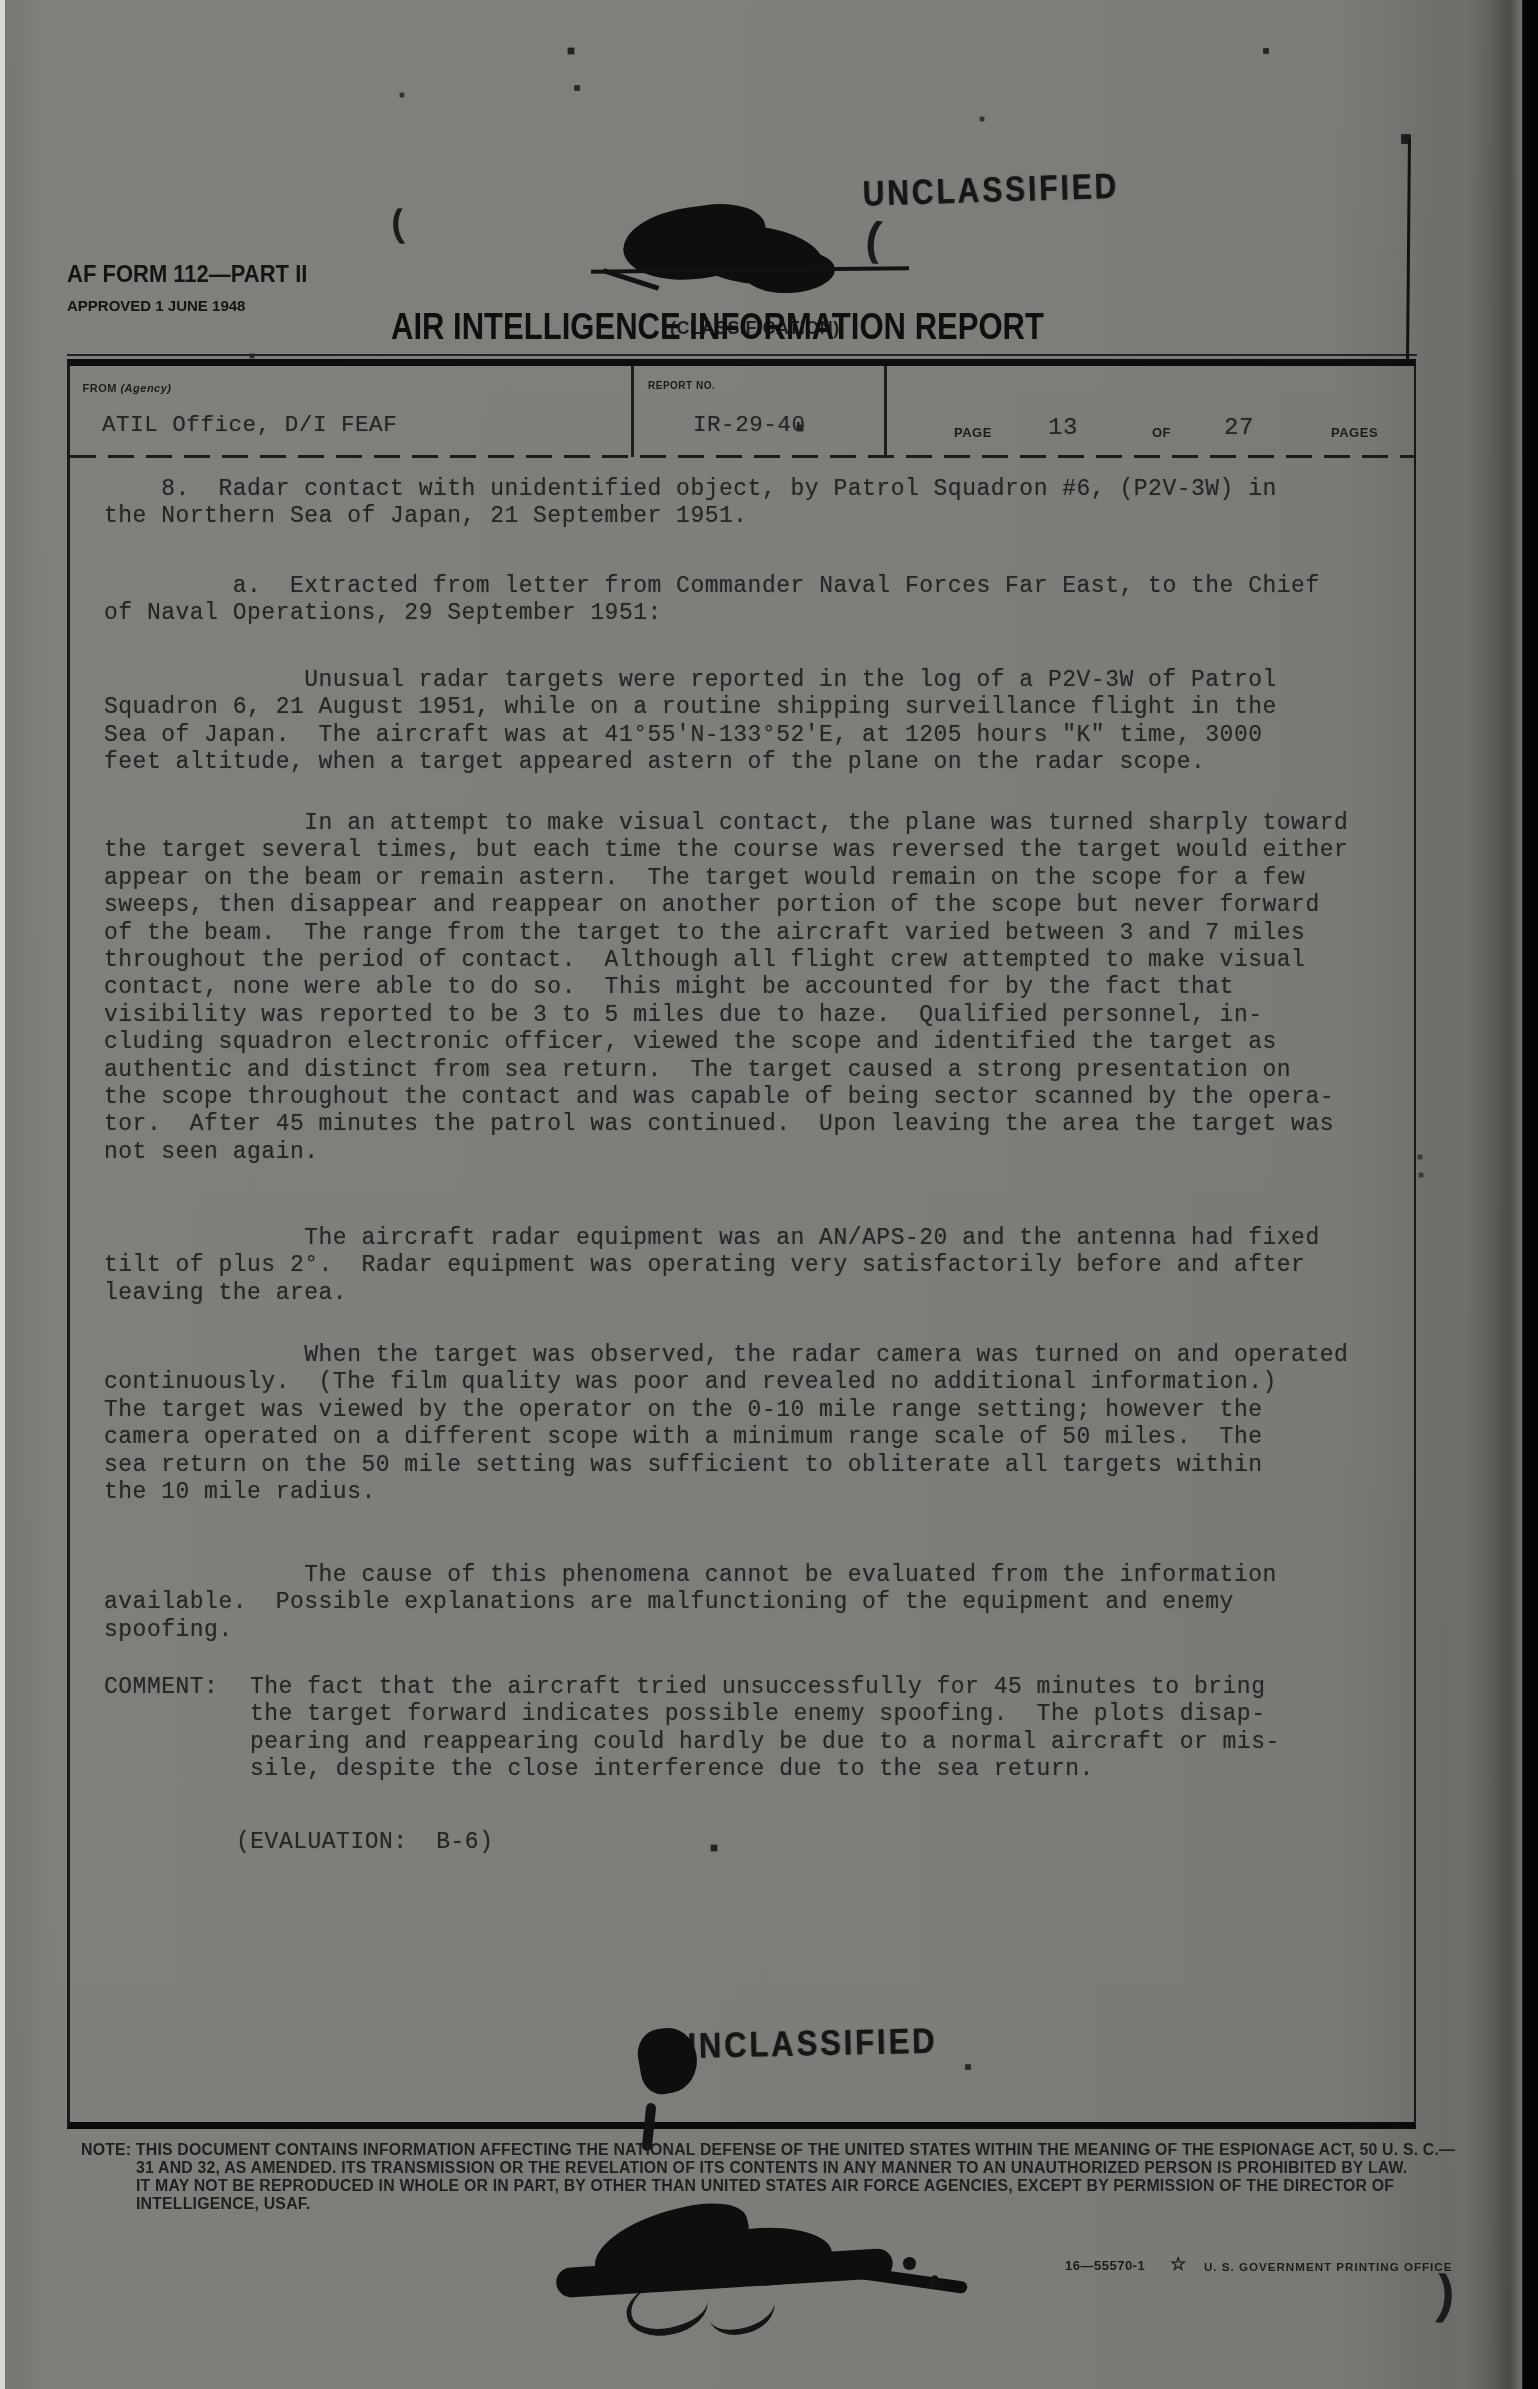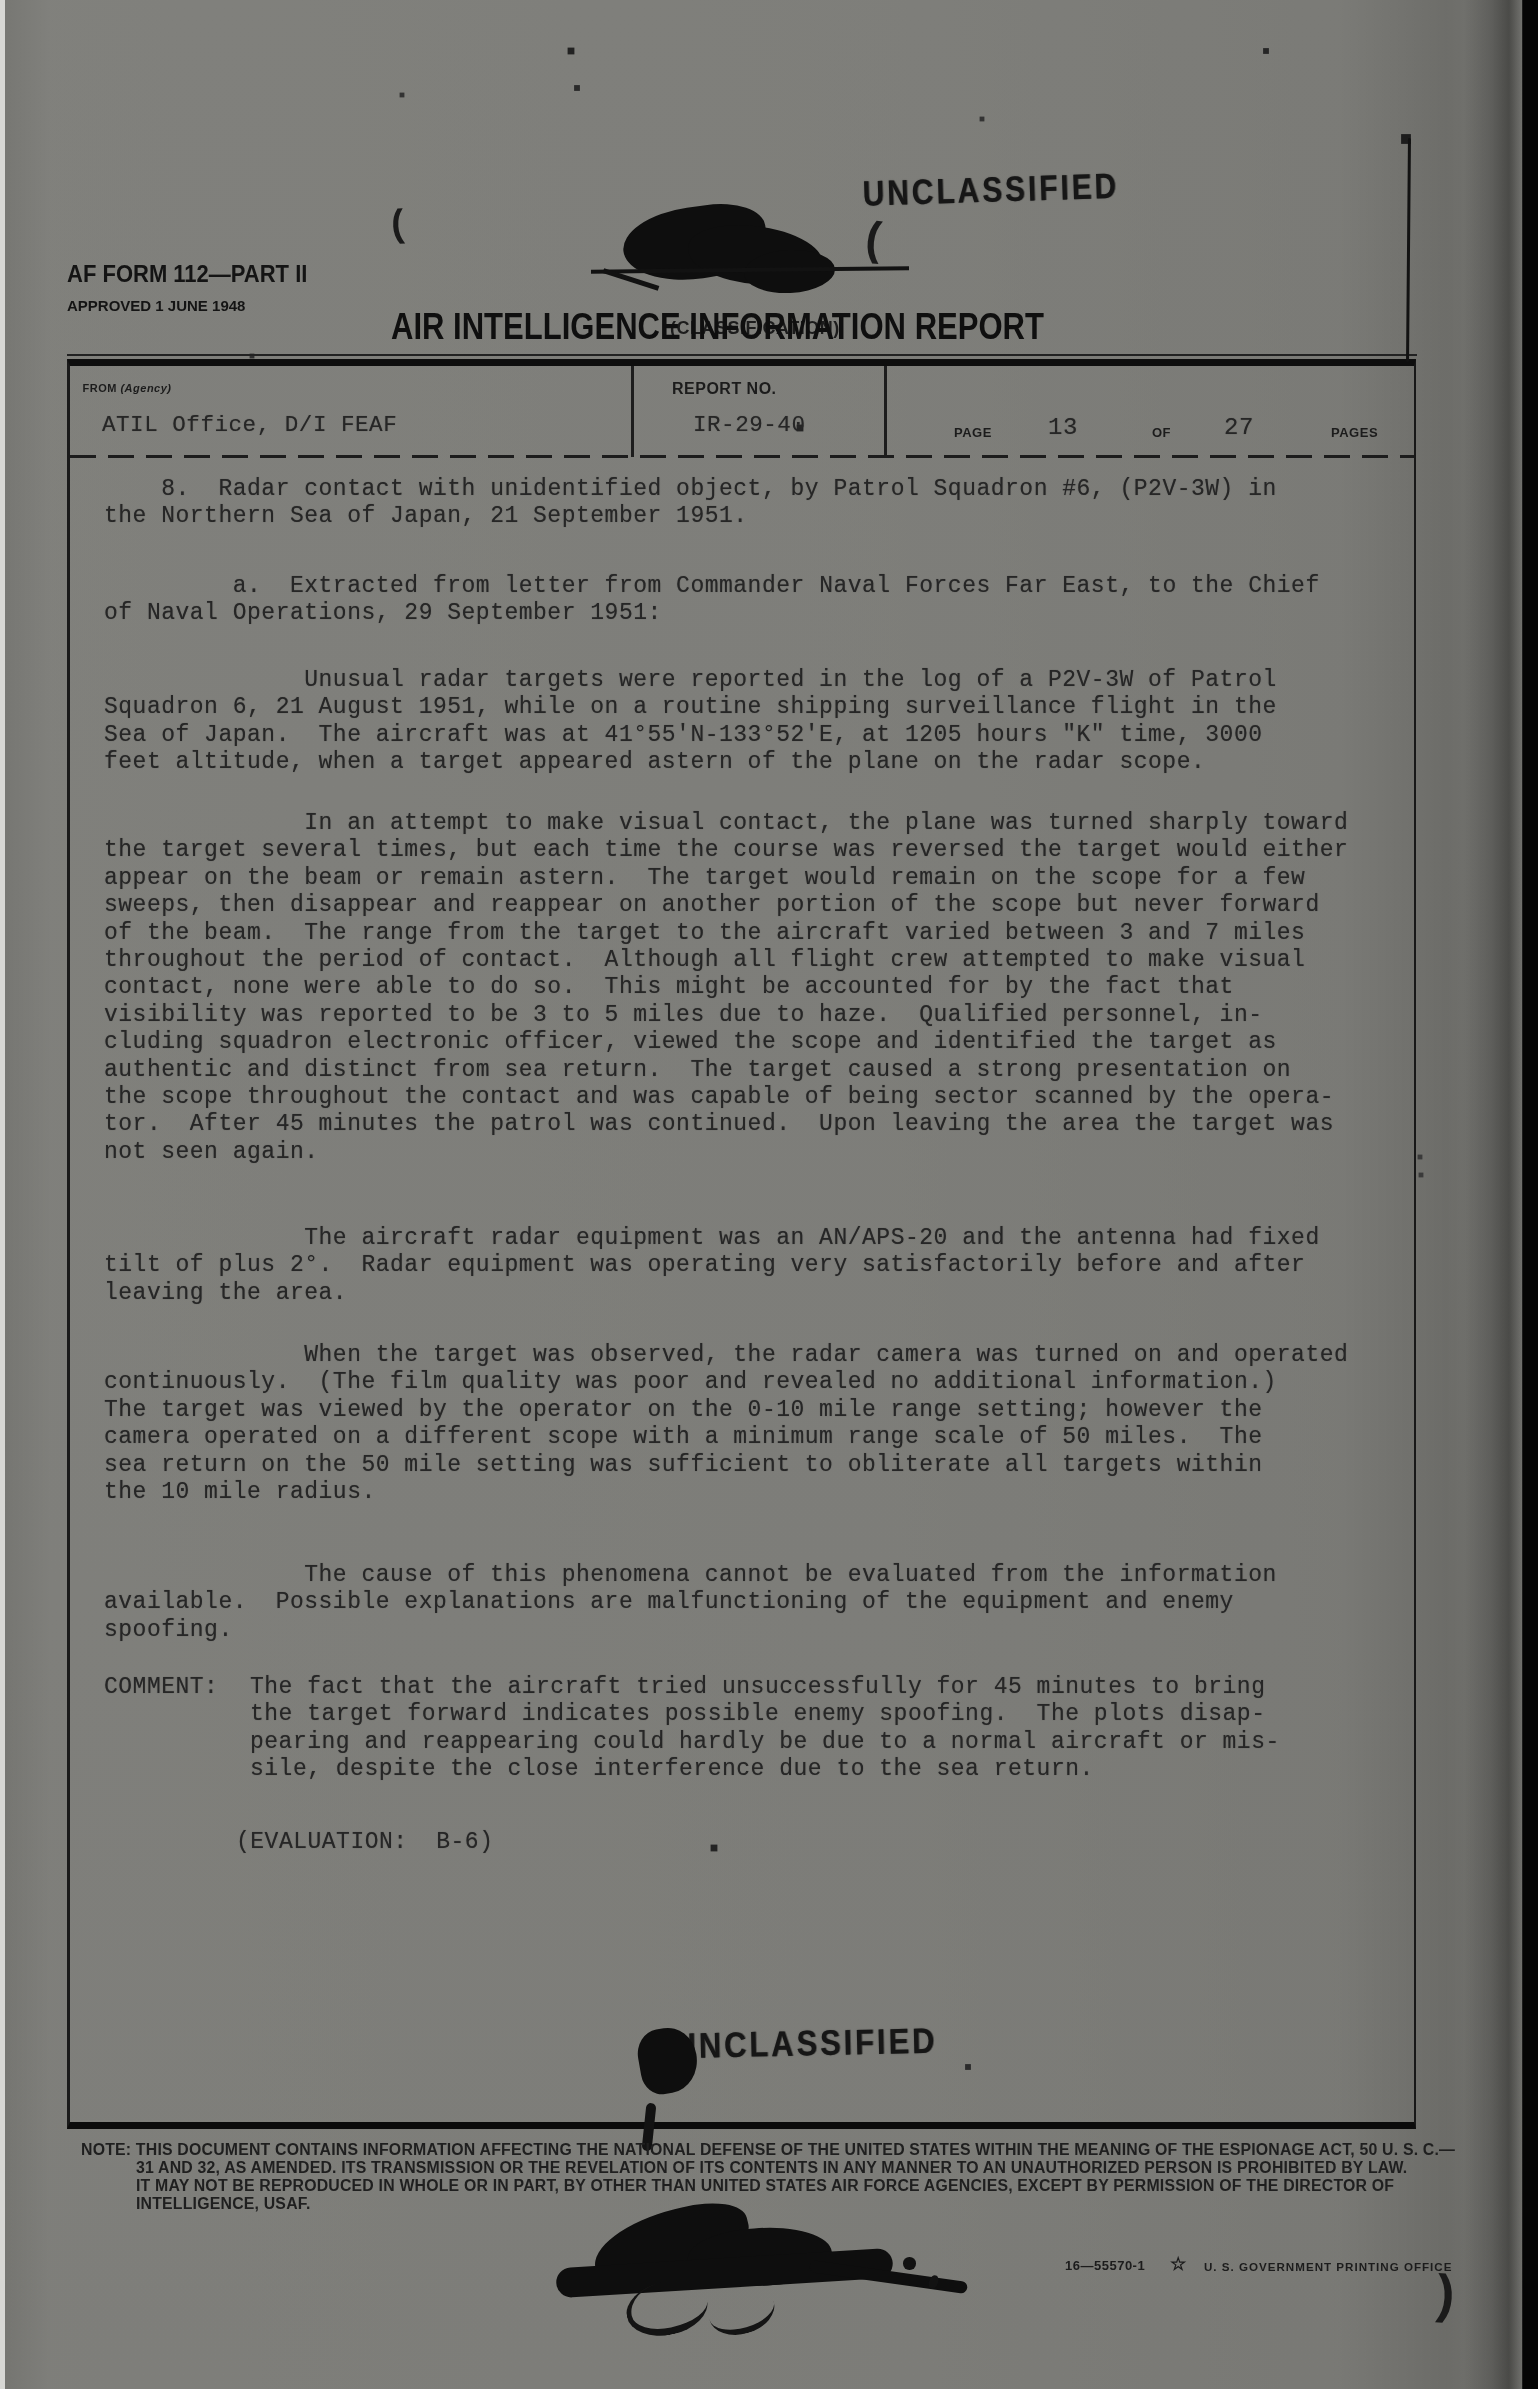--- a/index.html
+++ b/index.html
@@ -81,21 +81,21 @@
   <div class="title">AIR INTELLIGENCE INFORMATION REPORT</div>
 
   <div class="formbox">
     <div class="vdiv" style="left:561px;height:91px;"></div>
     <div class="vdiv" style="left:814px;height:91px;"></div>
     <div class="dashline"></div>
     <div class="plbl" style="left:12.5px;top:16.4px;font-size:11px;">
       <span>FROM</span>
       <span style="font-style:italic;">(Agency)</span>
     </div>
-    <div class="plbl" style="left:602px;top:14.4px;font-size:16px;">REPORT NO.</div>
+    <div class="plbl" style="left:578px;top:14.4px;font-size:10px;">REPORT NO.</div>
     <div class="tw" style="position:absolute;left:32px;top:46px;font-size:22.6px;">ATIL Office, D/I FEAF</div>
     <div class="tw" style="position:absolute;left:623px;top:46px;font-size:22.6px;">IR-29-40</div>
     <div class="plbl" style="left:884px;top:59px;font-size:13px;">PAGE</div>
     <div class="tw" style="position:absolute;left:978px;top:48px;font-size:24px;">13</div>
     <div class="plbl" style="left:1082px;top:59px;font-size:13px;">OF</div>
     <div class="tw" style="position:absolute;left:1154px;top:48px;font-size:24px;">27</div>
     <div class="plbl" style="left:1261px;top:59px;font-size:13px;">PAGES</div>
   </div>
 
   <div class="ink" style="left:1407px;top:138px;width:3.4px;height:224px;transform:rotate(.5deg);border-radius:2.9px;"></div>

